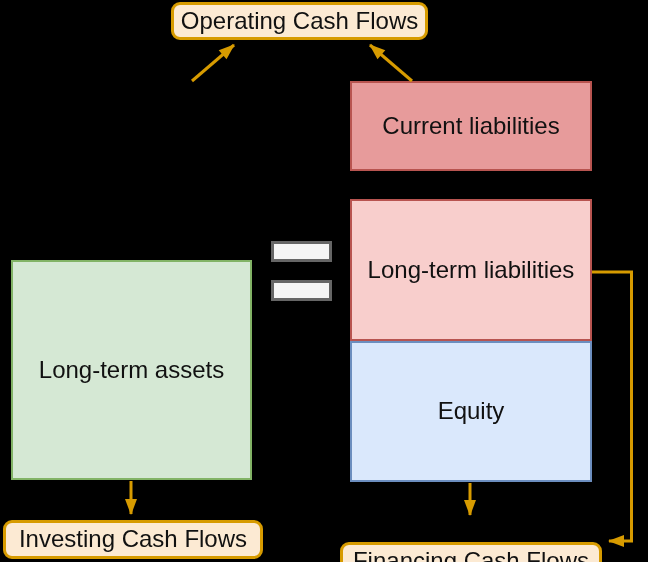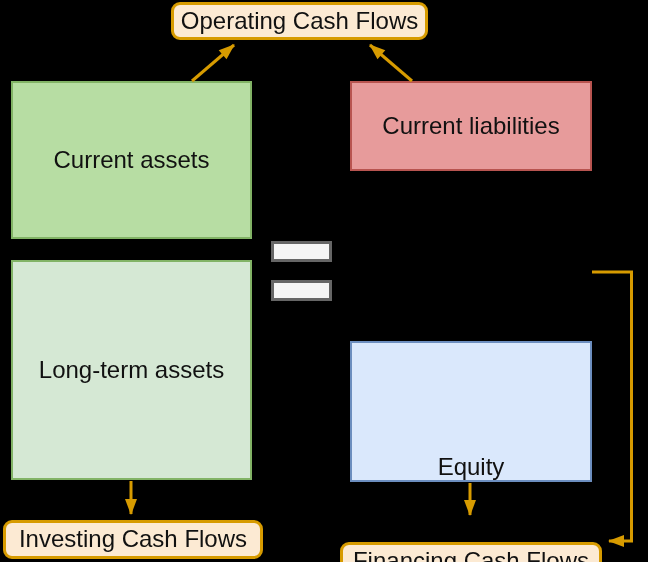--- a/index.html
+++ b/index.html
@@ -27,21 +27,21 @@
   .flow-pill{
     background:var(--flow-fill);
     border:3px solid var(--flow-border);
     border-radius:9px;
   }
   #node-operating{left:171px;top:2px;width:257px;height:38px;}
   #node-current-assets{left:11px;top:81px;width:241px;height:158px;background:var(--ca-fill);border:2px solid var(--ca-border);}
   #node-long-term-assets{left:11px;top:260px;width:241px;height:220px;background:var(--lta-fill);border:2px solid var(--lta-border);text-align:center;}
   #node-current-liabilities{left:350px;top:81px;width:242px;height:90px;background:var(--cl-fill);border:2px solid var(--cl-border);}
   #node-long-term-liabilities{left:350px;top:199px;width:242px;height:142px;background:var(--ltl-fill);border:2px solid var(--ltl-border);}
-  #node-equity{left:350px;top:341px;width:242px;height:141px;background:var(--eq-fill);border:2px solid var(--eq-border);align-items:flex-end;}
+  #node-equity{left:350px;top:341px;width:242px;height:141px;background:var(--eq-fill);border:2px solid var(--eq-border);}
   #node-investing{left:3px;top:520px;width:260px;height:39px;}
   #node-financing{left:340px;top:542px;width:262px;height:38px;}
 
   .equals-bar{
     position:absolute;left:271px;width:61px;height:21px;box-sizing:border-box;
     background:var(--equals-fill);border:3px solid var(--equals-border);
   }
   #equals-bar-top{top:241px;}
   #equals-bar-bottom{top:280px;}
 
@@ -51,32 +51,32 @@
 </style>
 </head>
 <body>
 
 <div class="canvas">
 
   <div class="node flow-pill" id="node-operating">
     <span>Operating Cash Flows</span>
   </div>
 
-  <div class="node" id="node-current-assets">
-    <span>Current assets</span>
-  </div>
 
   <div class="node" id="node-long-term-assets">
     <span>Long-term assets</span>
   </div>
 
   <div class="node" id="node-current-liabilities">
     <span>Current liabilities</span>
   </div>
 
+  <div class="node" id="node-long-term-liabilities">
+    <span>Long-term liabilities</span>
+  </div>
 
   <div class="node" id="node-equity">
     <span>Equity</span>
   </div>
 
   <div class="node flow-pill" id="node-investing">
     <span>Investing Cash Flows</span>
   </div>
 
   <div class="node flow-pill" id="node-financing">

